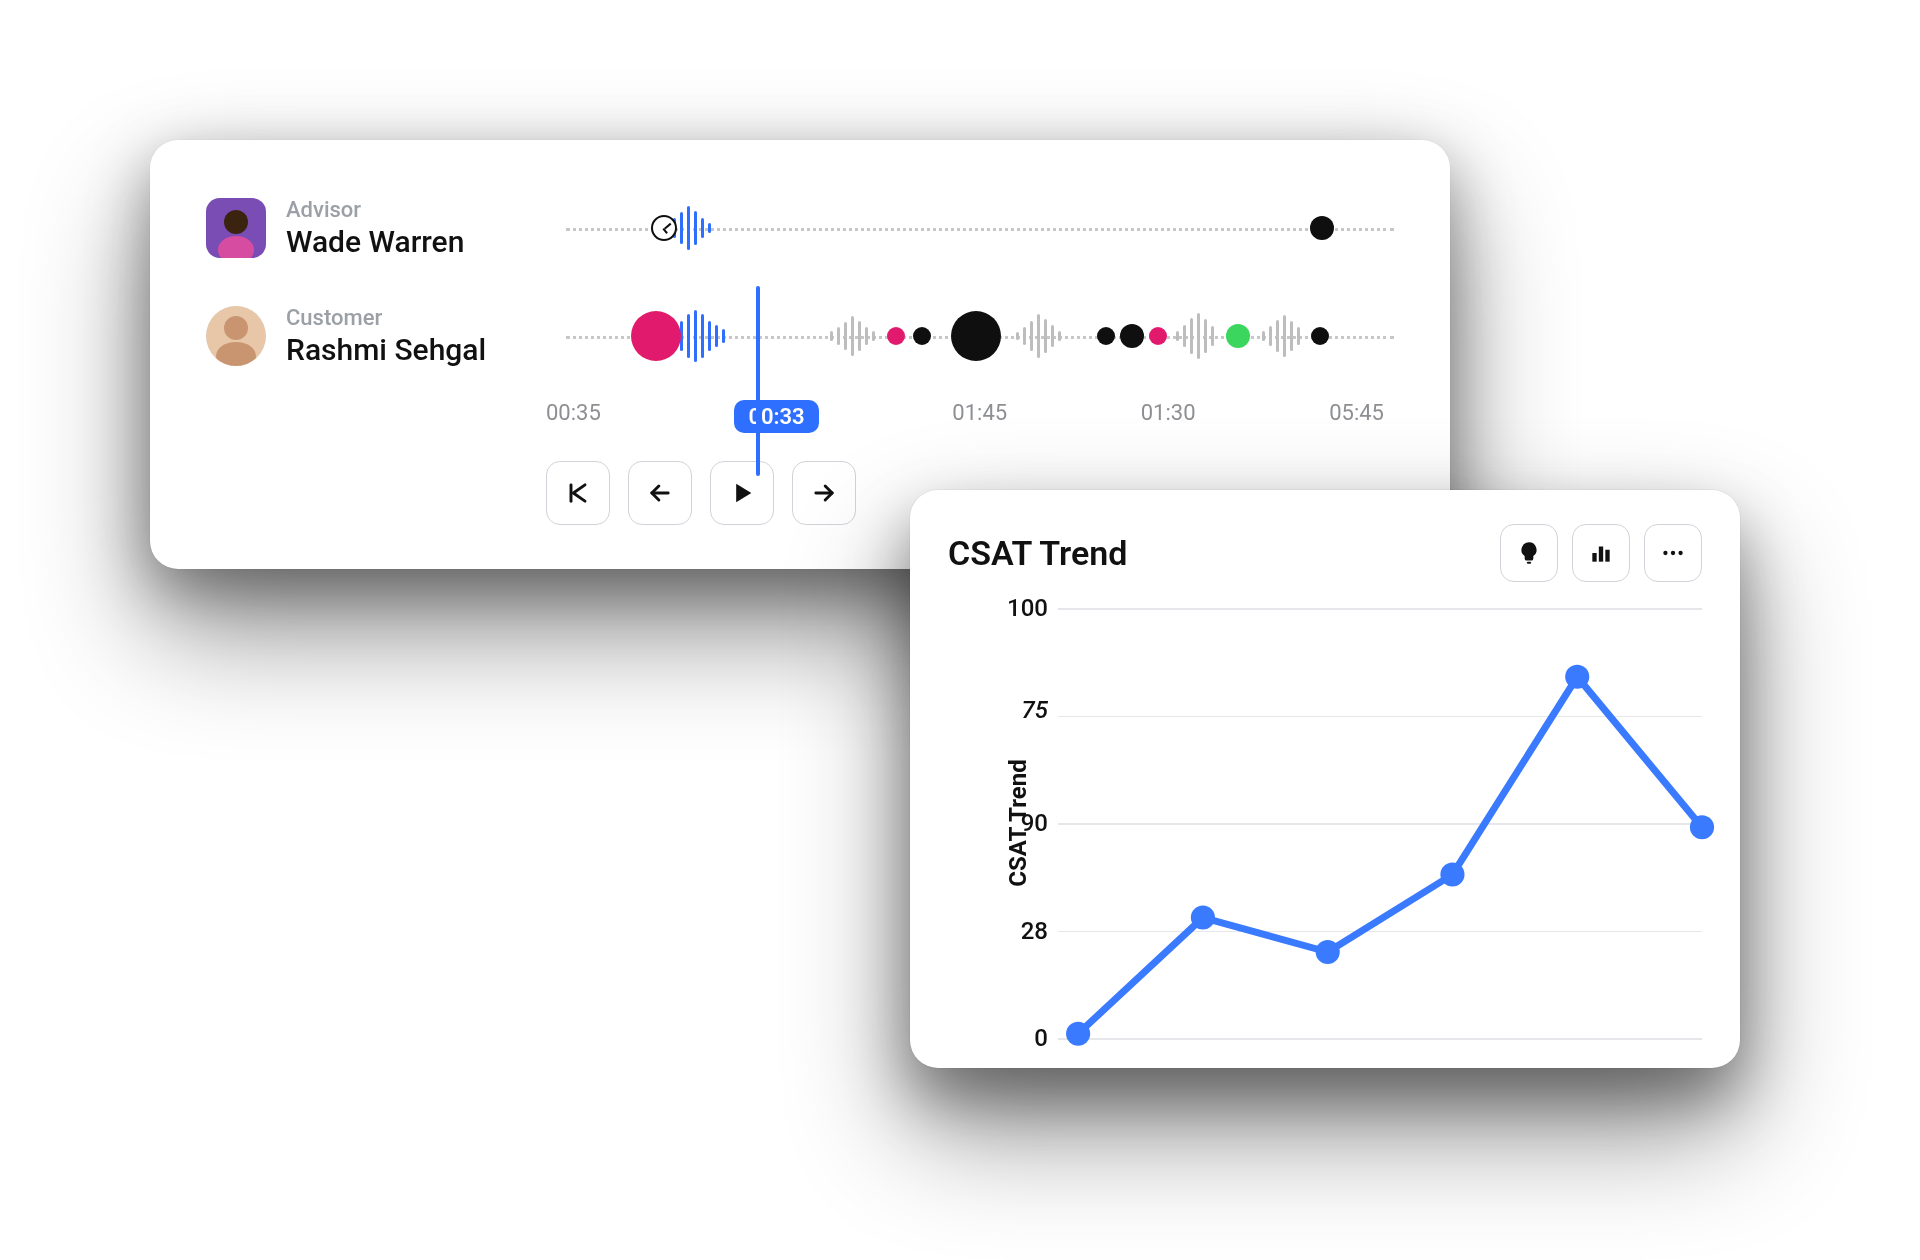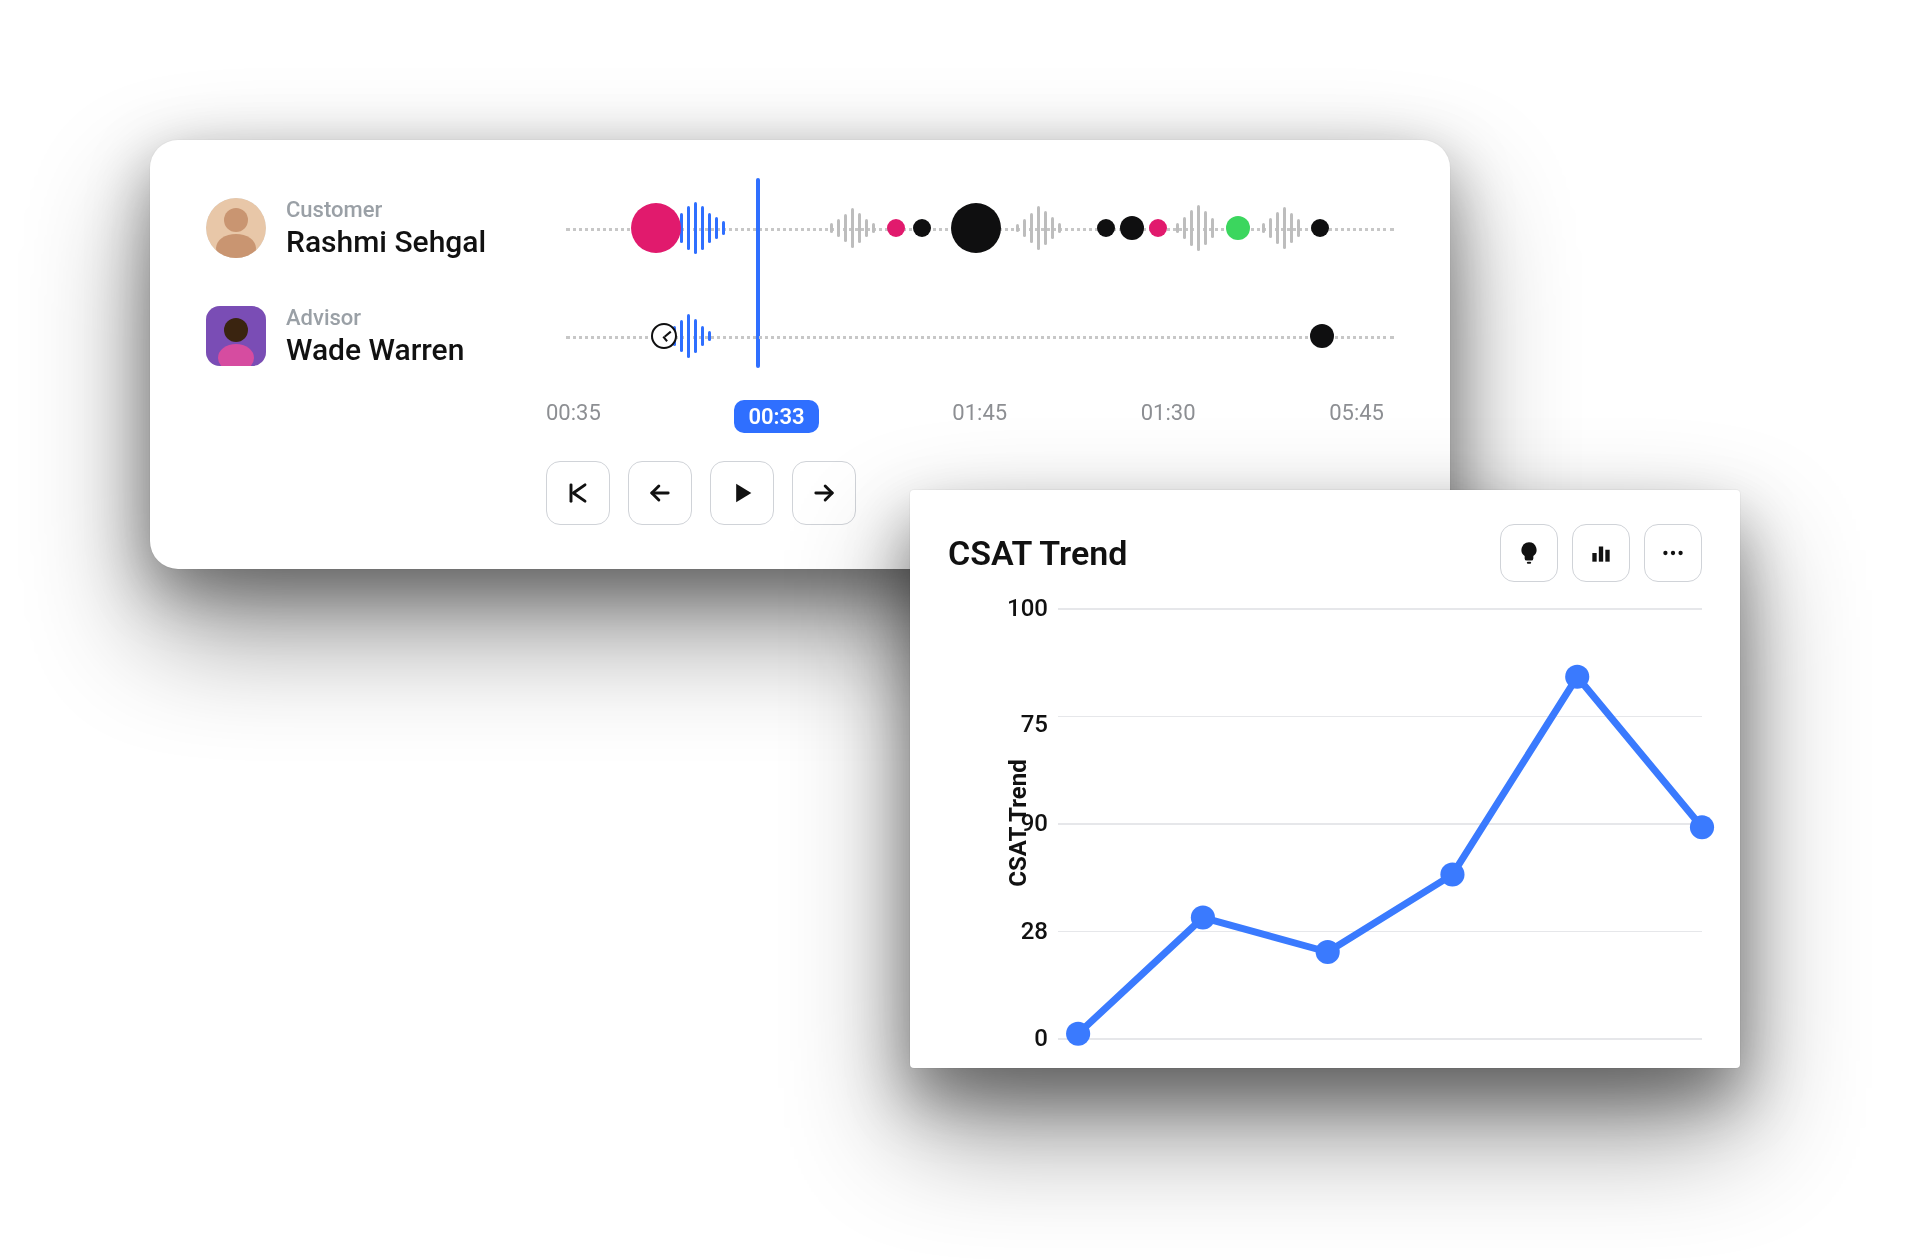--- a/index.html
+++ b/index.html
@@ -150,21 +150,21 @@
   .tip-sentiment { left:110px; top:-20px; }
   .tip-intents   { left:480px; top:260px; }
 
   
   .chart-card {
     position:absolute;
     left: 720px;
     top: 450px;
     width: 830px;
     background:#fff;
-    border-radius:4px;
+    border-radius:28px;
     box-shadow:
       0 0 0 1px rgba(0,0,0,0.03),
       0 60px 120px rgba(0,0,0,0.45),
       0 30px 60px rgba(0,0,0,0.35);
     padding: 34px 38px 30px 38px;
   }
   .chart-head { display:flex; align-items:center; gap:14px; }
   .chart-title { font-size:34px; font-weight:600; color:#111; flex:1;}
   .hbtn {
     width:58px; height:58px; border:1.5px solid #d0d3d8; border-radius:14px;
@@ -198,20 +198,49 @@
   .series circle { fill:#3a7afe; }
 
 </style>
 </head>
 <body>
 
 <div class="stage">
 
   <div class="audio-card">
 
+
+    <div class="speaker-row">
+      <div class="avatar" style="border-radius:14px;">
+        <svg viewBox="0 0 60 60">
+            <rect width="60" height="60" fill="#7a4db5"></rect>
+            <circle cx="30" cy="24" r="12" fill="#3a2410"></circle>
+            <ellipse cx="30" cy="52" rx="18" ry="14" fill="#d64ca0"></ellipse>
+          </svg>
+      </div>
+      <div class="speaker-meta">
+        <div class="speaker-role">Advisor</div>
+        <div class="speaker-name">Wade Warren</div>
+      </div>
+      <div class="track">
+        <div class="dotted"></div>
+
+        <div class="bars blue" style="left:100px;">
+          <span style="height:10px"></span>
+            <span style="height:20px"></span>
+            <span style="height:32px"></span>
+          <span style="height:44px"></span>
+            <span style="height:34px"></span>
+            <span style="height:20px"></span>
+          <span style="height:10px"></span>
+        </div>
+        <div class="clock-badge" style="left:98px;"></div>
+        <div class="dot med c-black" style="left:756px;"></div>
+      </div>
+    </div>
 
     <div class="speaker-row">
       <div class="avatar">
         <svg viewBox="0 0 60 60">
             <circle cx="30" cy="30" r="30" fill="#e8c7a8"></circle>
             <circle cx="30" cy="22" r="12" fill="#c99571"></circle>
             <ellipse cx="30" cy="50" rx="20" ry="14" fill="#c99571"></ellipse>
           </svg>
       </div>
       <div class="speaker-meta">
@@ -278,49 +307,20 @@
             <span style="height:20px"></span>
             <span style="height:32px"></span>
           <span style="height:42px"></span>
             <span style="height:30px"></span>
             <span style="height:18px"></span>
         </div>
         <div class="dot small c-black" style="left:754px;"></div>
       </div>
     </div>
 
-    <div class="speaker-row">
-      <div class="avatar" style="border-radius:14px;">
-        <svg viewBox="0 0 60 60">
-            <rect width="60" height="60" fill="#7a4db5"></rect>
-            <circle cx="30" cy="24" r="12" fill="#3a2410"></circle>
-            <ellipse cx="30" cy="52" rx="18" ry="14" fill="#d64ca0"></ellipse>
-          </svg>
-      </div>
-      <div class="speaker-meta">
-        <div class="speaker-role">Advisor</div>
-        <div class="speaker-name">Wade Warren</div>
-      </div>
-      <div class="track">
-        <div class="dotted"></div>
-
-        <div class="bars blue" style="left:100px;">
-          <span style="height:10px"></span>
-            <span style="height:20px"></span>
-            <span style="height:32px"></span>
-          <span style="height:44px"></span>
-            <span style="height:34px"></span>
-            <span style="height:20px"></span>
-          <span style="height:10px"></span>
-        </div>
-        <div class="clock-badge" style="left:98px;"></div>
-        <div class="dot med c-black" style="left:756px;"></div>
-      </div>
-    </div>
-
 
     <div class="time-rail">
       <span>00:35</span>
       <span class="time-chip">00:33</span>
       <span>01:45</span>
       <span>01:30</span>
       <span>05:45</span>
     </div>
 
     <div class="controls">
@@ -378,21 +378,21 @@
     <div class="chart-body">
       <div class="ylabel">CSAT Trend</div>
       <div class="grid" id="chart-grid">
           <div class="gline" style="top: 430px;"></div>
           <div class="gtick" style="top: 430px;">0</div>
           <div class="gline" style="top: 322.5px;"></div>
           <div class="gtick" style="top: 322.5px;">28</div>
           <div class="gline" style="top: 215px;"></div>
           <div class="gtick" style="top: 215px;">90</div>
           <div class="gline" style="top: 107.5px;"></div>
-          <div class="gtick" style="top: 116px;">75</div>
+          <div class="gtick" style="top: 102px; font-style: italic;">75</div>
           <div class="gline" style="top: 0px;"></div>
           <div class="gtick" style="top: 0px;">100</div>
         </div>
       <div class="plot">
         <svg id="chart-svg" viewBox="0 0 640 430" preserveAspectRatio="none">
           <g class="series" id="chart-series">
               <path d="M20 425.7 L144 309.6 L268 344 L392 266.6 L516 68.80000000000001 L640 219.3 "></path>
               <circle cx="20" cy="425.7" r="12"></circle>
               <circle cx="144" cy="309.6" r="12"></circle>
               <circle cx="268" cy="344" r="12"></circle>

